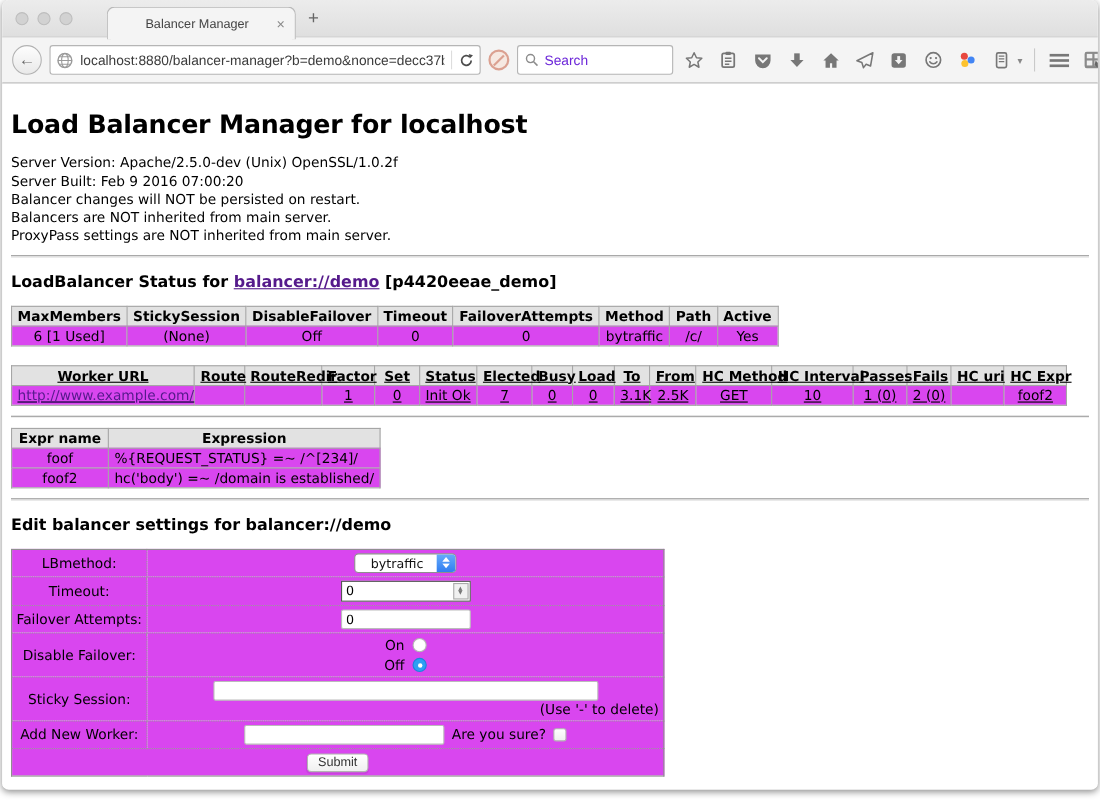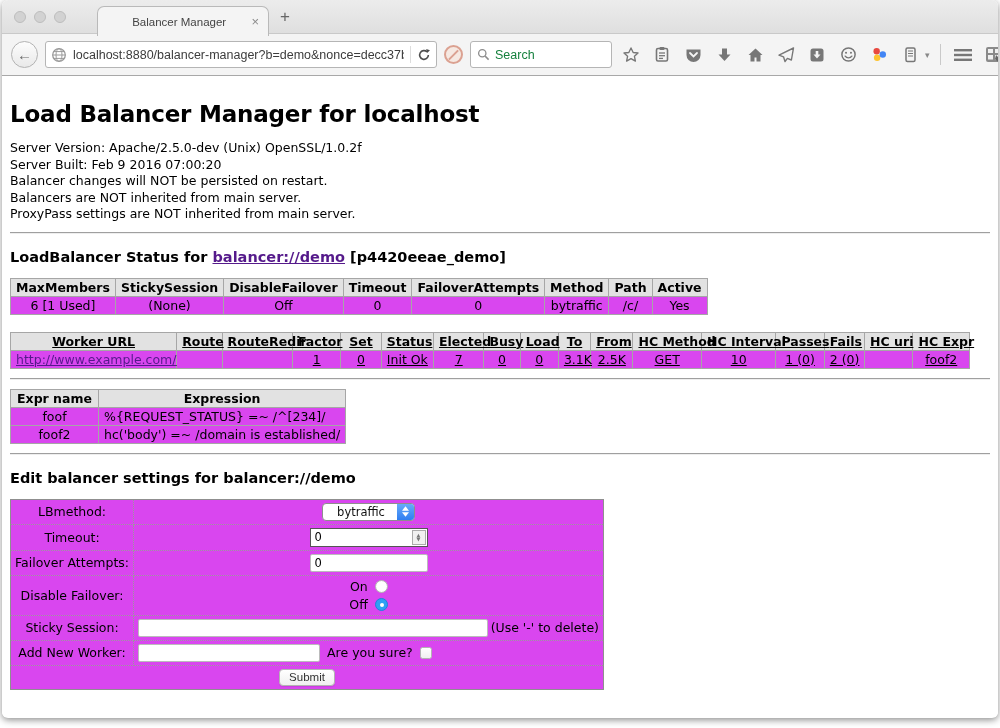--- a/index.html
+++ b/index.html
@@ -36,21 +36,21 @@
   .url-text { flex:1; font-size:12.5px; color:#3c3c3c; white-space:nowrap;
               overflow:hidden; }
   .vdiv { width:1px; height:17px; background:#ddd; flex:none; }
   .blockbadge { width:19px; height:19px; border-radius:50%; border:2px solid #dda austin;
                 border:2px solid #dba191; background:#f6e9e2; position:relative; flex:none; }
   .blockbadge::after { content:""; position:absolute; left:1px; top:6.5px; width:13px;
                        height:2px; background:#dba191; transform:rotate(-45deg); }
   .searchbar { width:142px; height:27px; background:#fff; border:1px solid #b5b5b5;
                border-radius:3px; display:flex; align-items:center; padding:0 6px;
                gap:5px; flex:none; }
-  .search-ph { font-size:12.5px; color:#15803d; }
+  .search-ph { font-size:12.5px; color:#6d28d9; }
   .tbicon { width:24px; height:24px; display:flex; align-items:center;
             justify-content:center; flex:none; }
   .caret { font-size:9px; color:#888; margin-left:-4px; }
   .sep { width:1px; height:21px; background:#c9c9c9; margin:0 3px; flex:none; }
 
   
   .content { background:#fff; padding:8px; height:640px; overflow:hidden;
              font-size:13px; color:#000; }
   h1 { font-size:23px; margin:17px 0 13px 0; letter-spacing:-.2px; }
   .info div { line-height:16.5px; font-size:12.5px; }
@@ -92,24 +92,24 @@
   .num-wrap { display:inline-flex; align-items:center; width:118px; height:19px;
               border:1px solid #555; background:#fff; vertical-align:middle;
               padding:0 1px 0 4px; }
   .num-val { flex:1; text-align:left; font-size:11.5px; }
   .mini-stepper { width:14px; height:15px; border:1px solid #ababab; background:#f1f1f1;
                   display:flex; flex-direction:column; align-items:center;
                   justify-content:center; font-size:5px; color:#777; line-height:4px; }
   input.plain { height:18px; border:1px solid #bbb; border-radius:2px; background:#fff;
                 font-size:11.5px; padding:0 4px; font-family:"DejaVu Sans",sans-serif; }
   .failover-input { width:118px; }
-  .sticky-cell { display:flex; align-items:center; }
+  .sticky-cell { display:flex; align-items:center;flex-direction:column; }
   .sticky-input { width:350px; }
   .hint { margin-left:auto; font-size:12.5px; }
-  .addworker-cell { display:flex; align-items:center; gap:7px; }
+  .addworker-cell { display:flex; align-items:center; justify-content:center; gap:7px; }
   .addworker-input { width:182px; }
   .radio-rows { display:inline-flex; flex-direction:column; gap:3px; }
   .radio-row { display:flex; align-items:center; justify-content:flex-end; gap:7px; }
   .radio { width:13px; height:13px; border-radius:50%; flex:none; }
   .radio.off { border:1px solid #b3b3b3; background:radial-gradient(#fff 55%,#ededed); }
   .radio.on  { border:1px solid #1d82dd; background:#2f9ff3; position:relative; }
   .radio.on::after { content:""; position:absolute; left:4px; top:4px; width:4px;
                      height:4px; border-radius:50%; background:#fff; }
   .checkbox { width:12px; height:12px; border:1px solid #b3b3b3; border-radius:2.5px;
               background:linear-gradient(#fff,#f0f0f0); display:inline-block;

